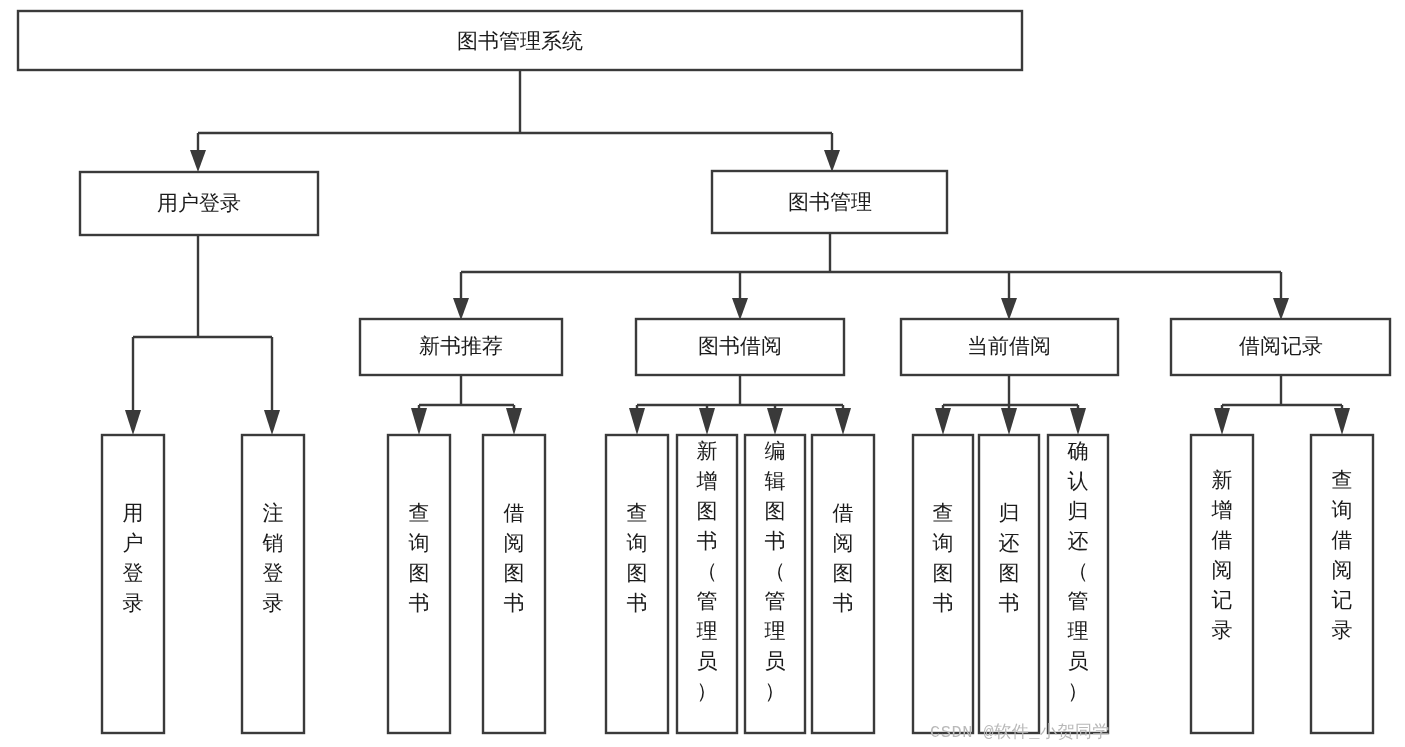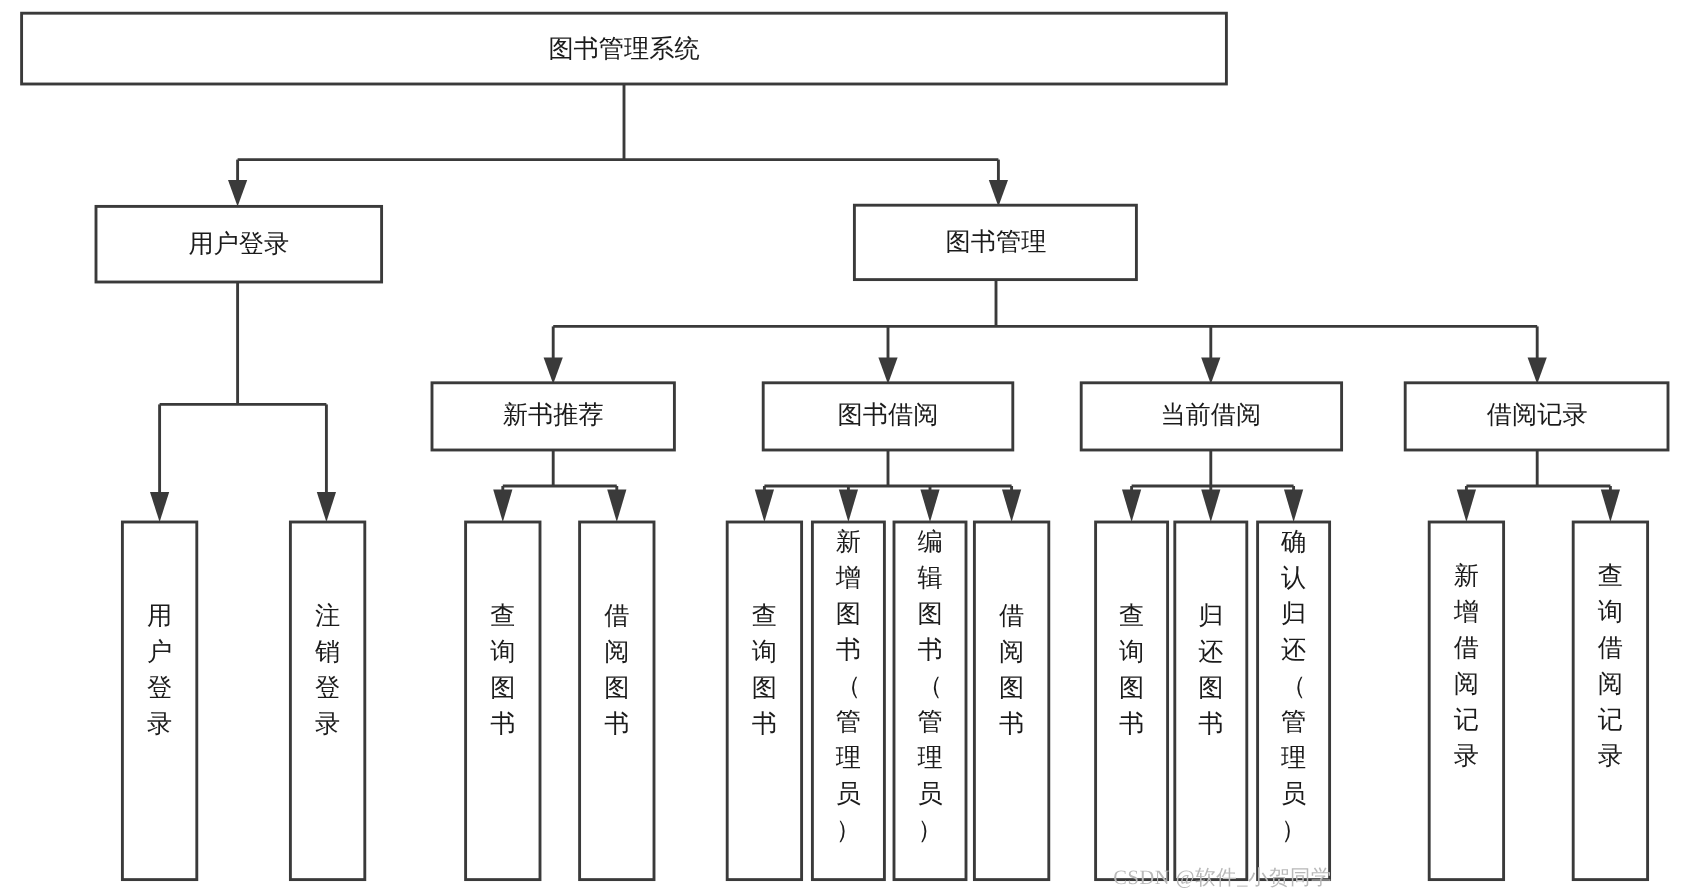--- a/index.html
+++ b/index.html
@@ -51,21 +51,21 @@
   .node-label-v {
     font-family: "DejaVu Sans", "Liberation Sans", sans-serif;
     font-size: 21px;
     fill: #1b1b1b;
     text-anchor: middle;
   }
   .watermark {
     position: absolute;
     right: 8px;
     bottom: 4px;
-    font-family: Liberation Serif, serif;
+    font-family: Liberation Mono, monospace;
     font-size: 17px;
     color: #b9b9b9;
     letter-spacing: 0.5px;
     white-space: nowrap;
     user-select: none;
   }
 </style>
 </head>
 <body>
 

